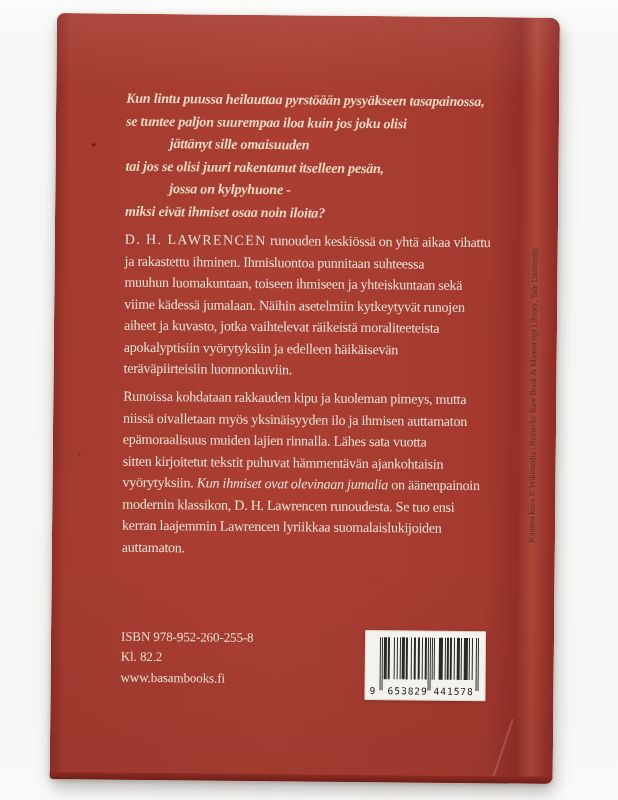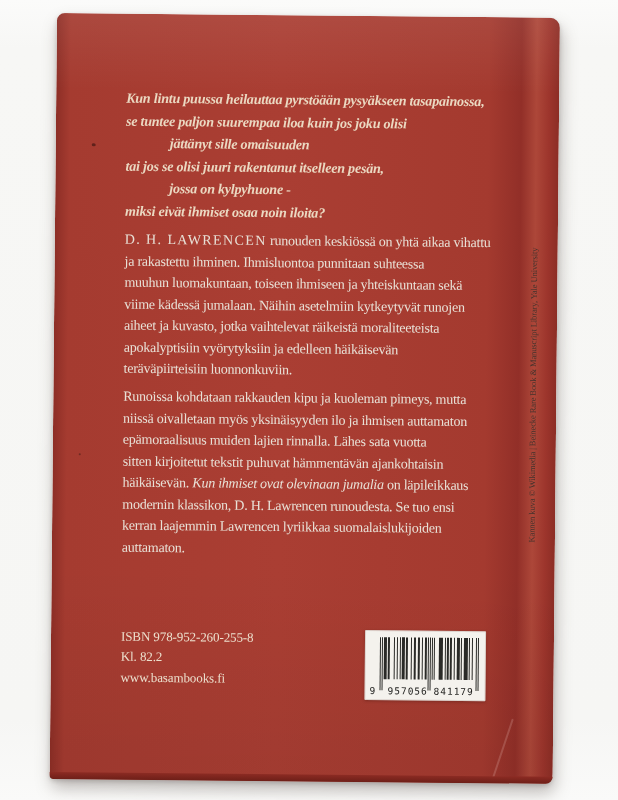--- a/index.html
+++ b/index.html
@@ -93,21 +93,21 @@
       <div class="tline"><span>aiheet ja kuvasto, jotka vaihtelevat räikeistä moraliteeteista</span></div>
       <div class="tline"><span>apokalyptisiin vyörytyksiin ja edelleen häikäisevän</span></div>
       <div class="tline"><span>teräväpiirteisiin luonnonkuviin.</span></div>
     </div>
 
   <div class="tblock para2">
       <div class="tline"><span>Runoissa kohdataan rakkauden kipu ja kuoleman pimeys, mutta</span></div>
       <div class="tline"><span>niissä oivalletaan myös yksinäisyyden ilo ja ihmisen auttamaton</span></div>
       <div class="tline"><span>epämoraalisuus muiden lajien rinnalla. Lähes sata vuotta</span></div>
       <div class="tline"><span>sitten kirjoitetut tekstit puhuvat hämmentävän ajankohtaisin</span></div>
-      <div class="tline"><span>häikäisevän. </span><span class="italic">Kun ihmiset ovat olevinaan jumalia</span><span> on läpileikkaus</span></div>
+      <div class="tline"><span>vyörytyksiin. </span><span class="italic">Kun ihmiset ovat olevinaan jumalia</span><span> on äänenpainoin</span></div>
       <div class="tline"><span>modernin klassikon, D. H. Lawrencen runoudesta. Se tuo ensi</span></div>
       <div class="tline"><span>kerran laajemmin Lawrencen lyriikkaa suomalaislukijoiden</span></div>
       <div class="tline"><span>auttamaton.</span></div>
     </div>
 
   <div class="tblock publisher">
     <div>ISBN 978-952-260-255-8</div>
     <div>Kl. 82.2</div>
     <div>www.basambooks.fi</div>
   </div>
@@ -140,22 +140,22 @@
         <div class="bar" style="left: 77.1158px; width: 3.12632px;"></div>
         <div class="bar" style="left: 81.2842px; width: 1.04211px;"></div>
         <div class="bar" style="left: 84.4105px; width: 3.12632px;"></div>
         <div class="bar" style="left: 88.5789px; width: 1.04211px;"></div>
         <div class="bar" style="left: 91.7053px; width: 1.04211px;"></div>
         <div class="bar guard" style="left: 95.8737px; width: 1.04211px;"></div>
         <div class="bar guard" style="left: 97.9579px; width: 1.04211px;"></div>
       </div>
     <div class="barcode-digits">
       <span class="bd-left">9</span>
-      <span class="bd-mid">957056</span>
-      <span class="bd-right">841179</span>
+      <span class="bd-mid">653829</span>
+      <span class="bd-right">441578</span>
     </div>
   </div>
 
   <div class="credit">Kannen kuva © Wikimedia | Beinecke Rare Book &amp; Manuscript Library, Yale University</div>
 
   <div class="speck1"></div>
   <div class="speck2"></div>
   <div class="scratch"></div>
 
   <div class="cover-bottom-edge"></div>

